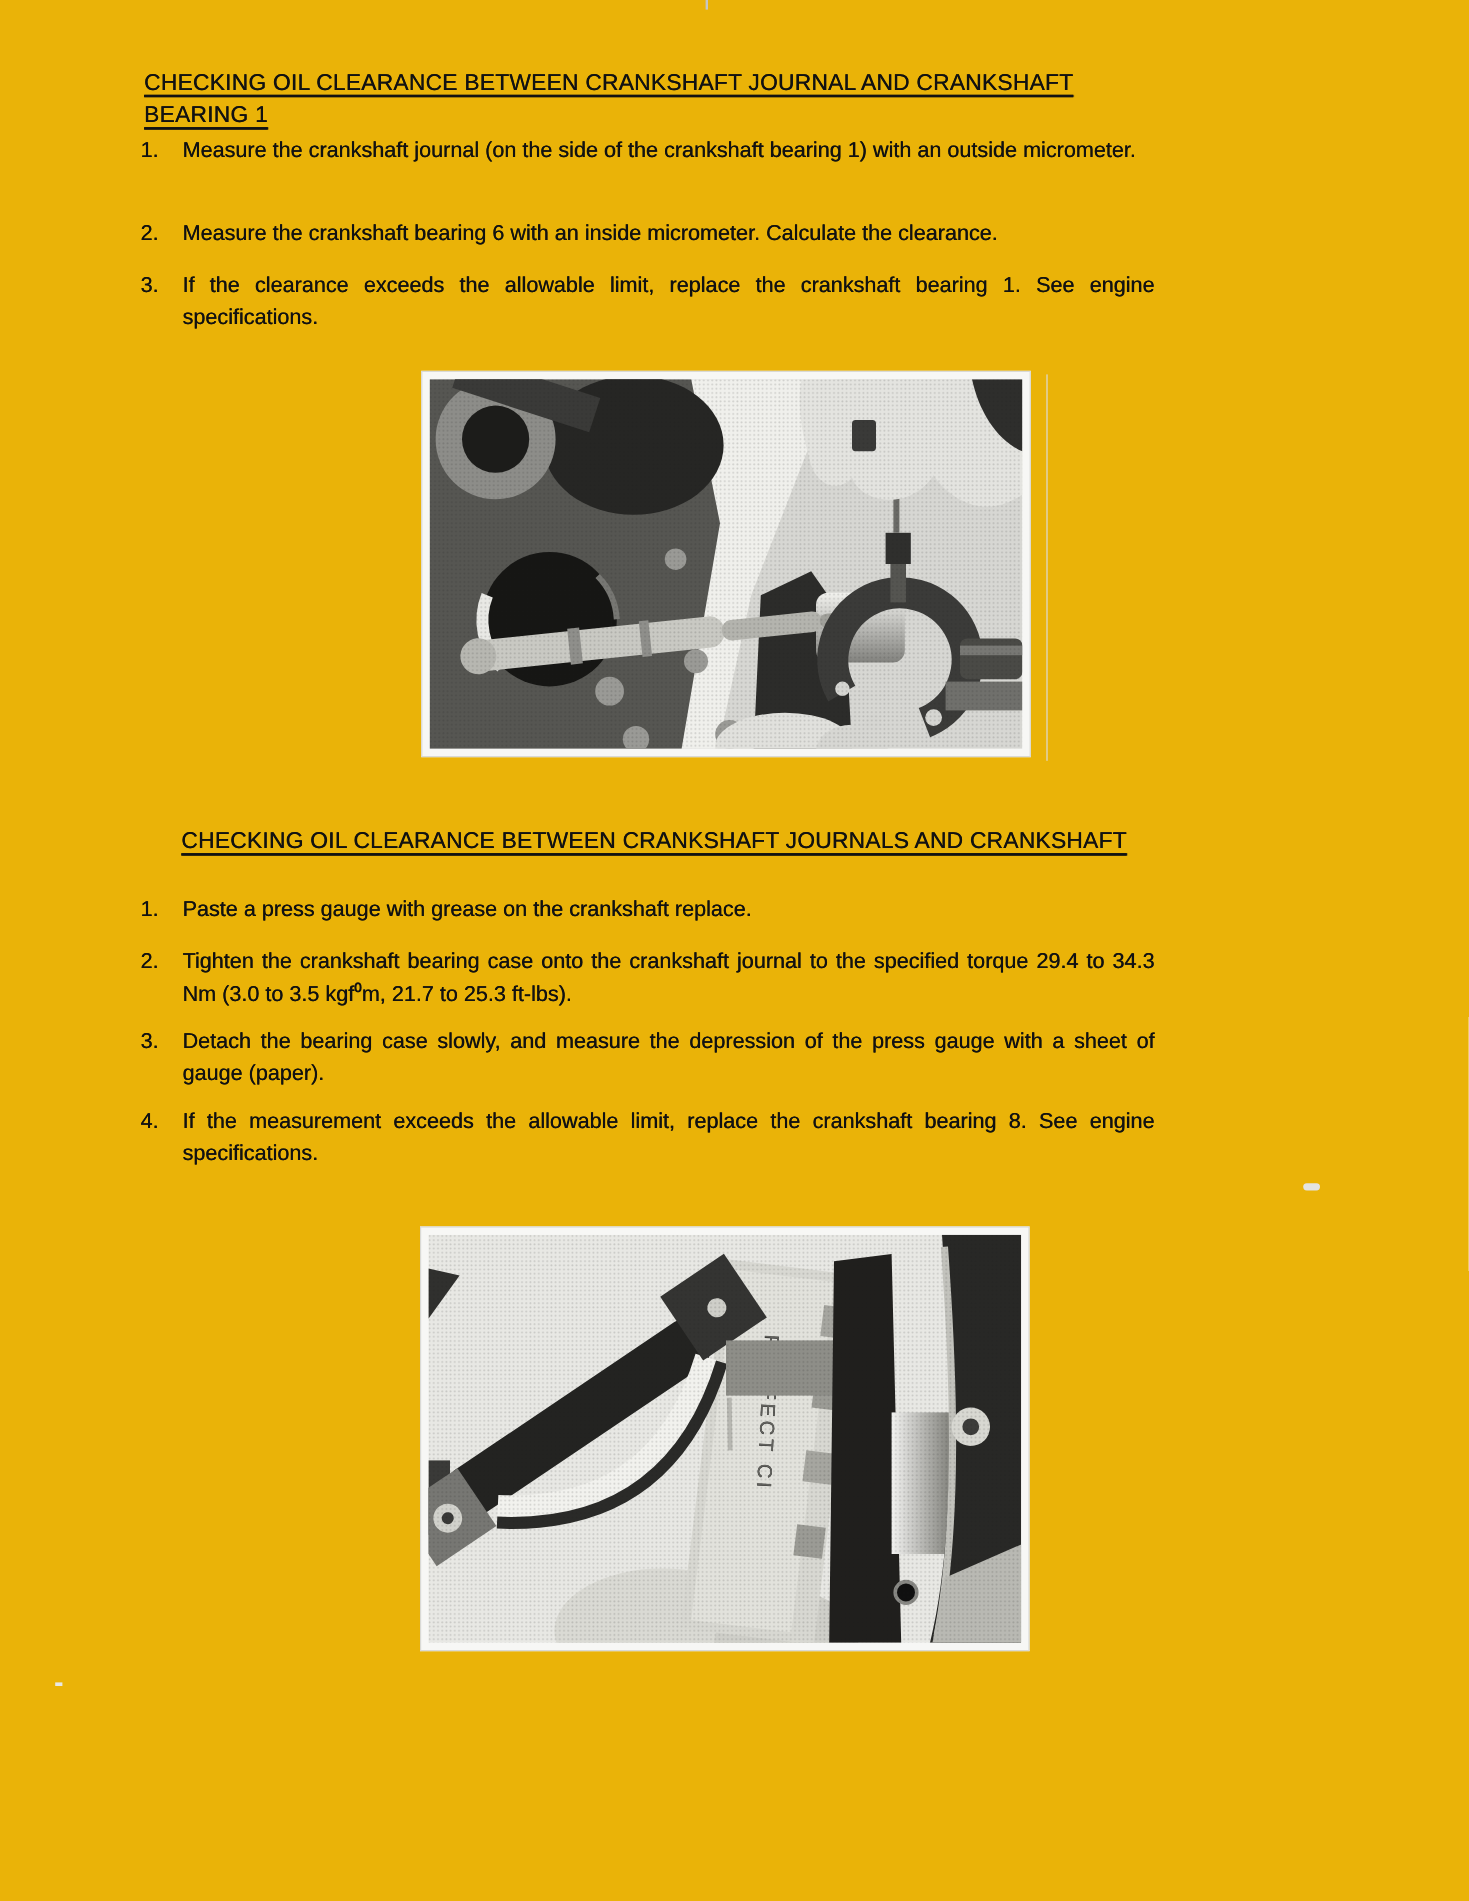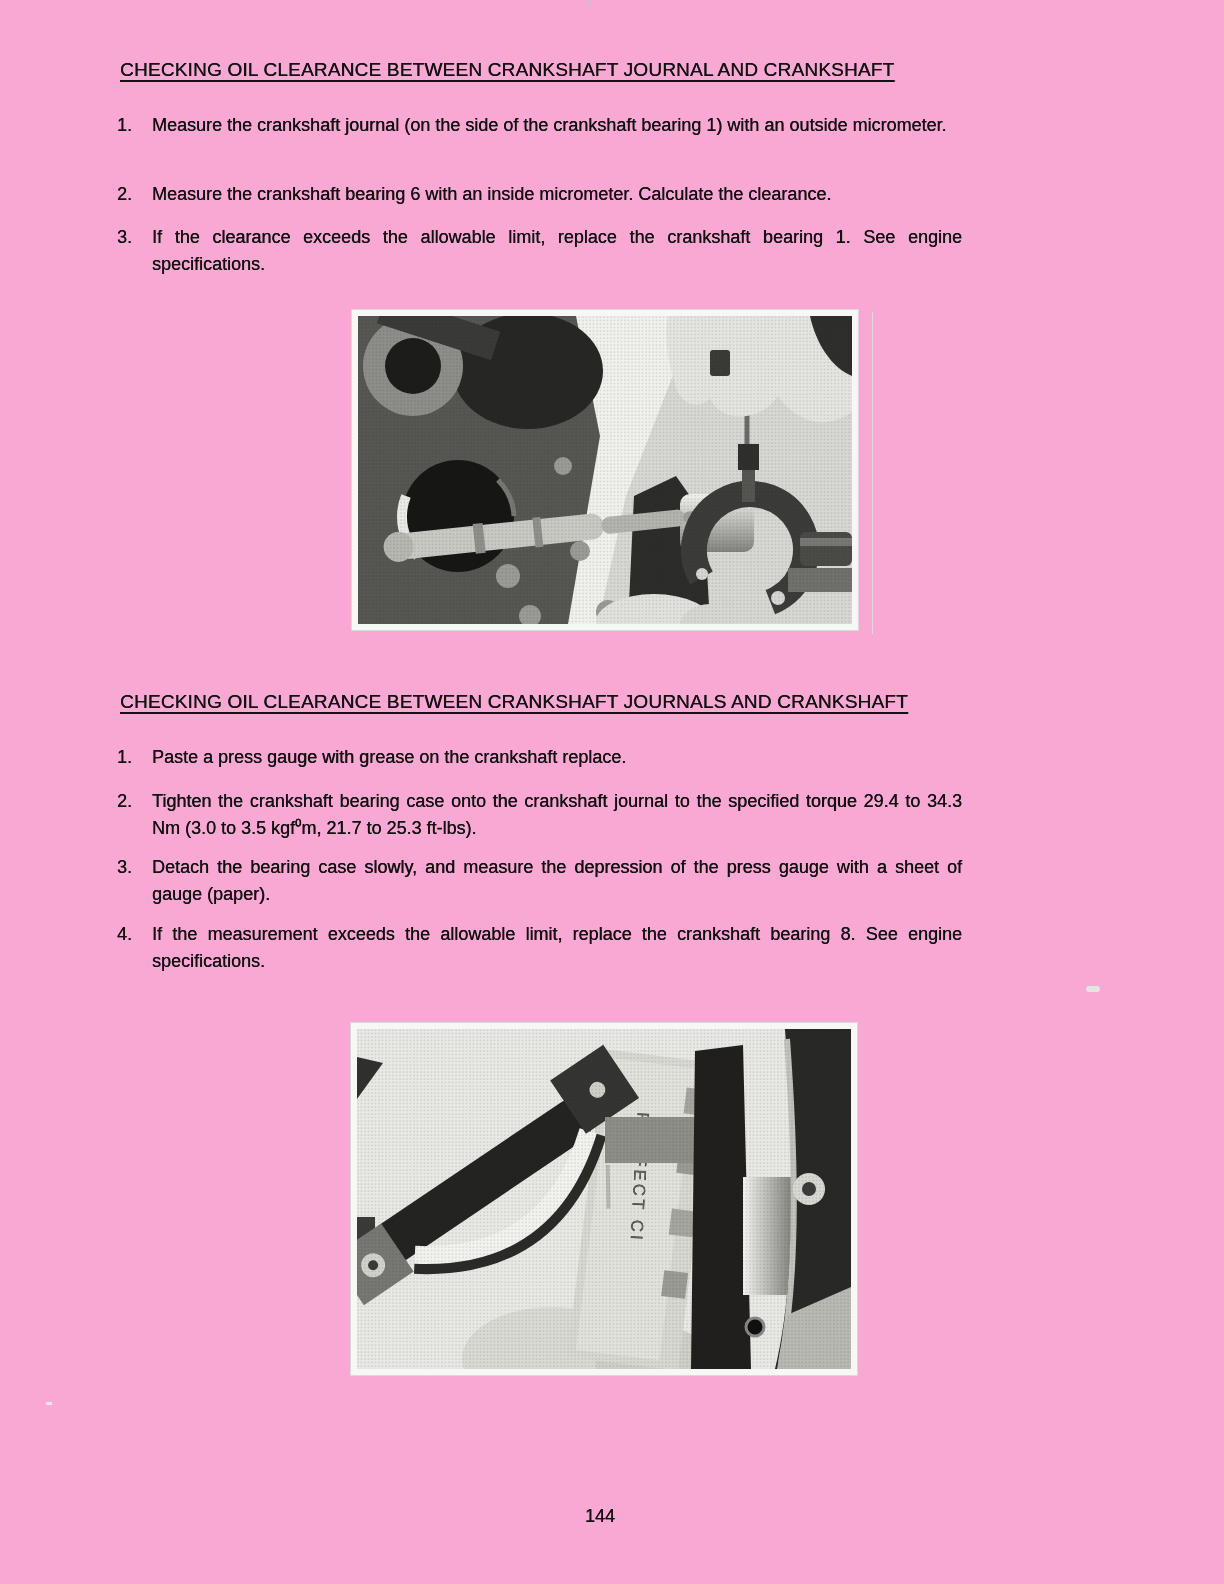--- a/index.html
+++ b/index.html
@@ -1,17 +1,17 @@
 <!DOCTYPE html>
 <html><head>
 <meta charset="utf-8">
 <style>
   html,body { margin:0; padding:0; background:#ffffff; }
   .page {
-    position:relative; width:1224px; height:1584px; background:#f9a8d4;
+    position:relative; width:1224px; height:1584px; background:#eab308;
     font-family:"Liberation Sans", sans-serif; color:#121212; overflow:hidden;
     text-shadow:0.3px 0 0 currentColor;
   }
   .heading { position:absolute; left:120px; width:850px; font-size:19px; line-height:27px; letter-spacing:0.2px; }
   .heading .hline { display:block; }
   .heading .hline span {
     text-decoration:underline; text-underline-offset:4px; text-decoration-thickness:1.5px;
   }
   .item { position:absolute; left:117px; width:845px; display:flex; font-size:18px; line-height:27px; }
   .item .num { flex:0 0 35px; }
@@ -32,20 +32,21 @@
 
 <div class="page">
 
   <div class="artifact art-tick"></div>
   <div class="artifact art-line-r1"></div>
   <div class="artifact art-smudge"></div>
   <div class="artifact art-speck"></div>
 
   <div class="heading" style="top:56px;">
     <div class="hline"><span>CHECKING OIL CLEARANCE BETWEEN CRANKSHAFT JOURNAL AND CRANKSHAFT</span></div>
+    <div class="hline"><span>BEARING 1</span></div>
   </div>
 
   <div class="item" style="top:112px;">
     <span class="num">1.</span>
     <span class="txt">Measure the crankshaft journal (on the side of the crankshaft bearing 1) with an outside micrometer.</span>
   </div>
   <div class="item" style="top:181px;">
     <span class="num">2.</span>
     <span class="txt">Measure the crankshaft bearing 6 with an inside micrometer. Calculate the clearance.</span>
   </div>
@@ -102,21 +103,21 @@
       <rect x="430" y="252" width="64" height="24" fill="#70706c"></rect>
       <path d="M300,0 L494,0 L494,96 C460,120 430,96 420,80 C400,110 360,104 352,82 C340,96 320,88 316,64 C310,44 306,20 310,0 Z" fill="#e4e4e0"></path>
       <path d="M452,0 L494,0 L494,60 C474,52 458,28 452,0 Z" fill="#2e2e2c"></path>
       <rect x="352" y="34" width="20" height="26" rx="3" fill="#3a3a38"></rect>
       <ellipse cx="296" cy="306" rx="58" ry="28" fill="#e1e1dd"></ellipse>
       <ellipse cx="352" cy="310" rx="30" ry="22" fill="#d7d7d3"></ellipse>
       <rect width="494" height="308" fill="url(#p1ht)" opacity="0.16"></rect>
     </svg>
   </div>
 
-  <div class="heading" style="top:688px;">
+  <div class="heading" style="top:688px;text-align:center;">
     <div class="hline"><span>CHECKING OIL CLEARANCE BETWEEN CRANKSHAFT JOURNALS AND CRANKSHAFT</span></div>
   </div>
 
   <div class="item" style="top:744px;">
     <span class="num">1.</span>
     <span class="txt">Paste a press gauge with grease on the crankshaft replace.</span>
   </div>
   <div class="item" style="top:788px;">
     <span class="num">2.</span>
     <span class="txt">Tighten the crankshaft bearing case onto the crankshaft journal to the specified torque 29.4 to 34.3 Nm (3.0 to 3.5 kgf⁰m, 21.7 to 25.3 ft-lbs).</span>
@@ -172,15 +173,14 @@
       <path d="M428,0 H494 V340 H418 C440,250 436,120 428,0 Z" fill="#282826"></path>
       <path d="M430,10 C438,120 442,240 424,334" stroke="#c2c2bc" stroke-width="6" fill="none"></path>
       <circle cx="452" cy="160" r="16" fill="#d8d8d2"></circle>
       <circle cx="452" cy="160" r="7" fill="#3c3c3a"></circle>
       <circle cx="398" cy="298" r="9" fill="#101010" stroke="#888884" stroke-width="3"></circle>
       <path d="M430,286 L494,258 V340 H420 Z" fill="#b9b9b3"></path>
       <rect width="494" height="340" fill="url(#p2ht)" opacity="0.16"></rect>
     </svg>
   </div>
 
-  <div class="pageno">144</div>
 
 </div>
 
 </body></html>

